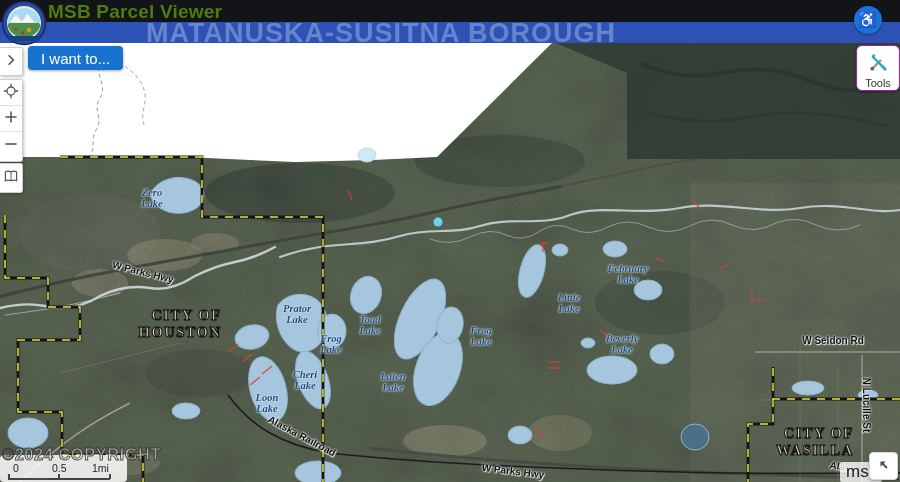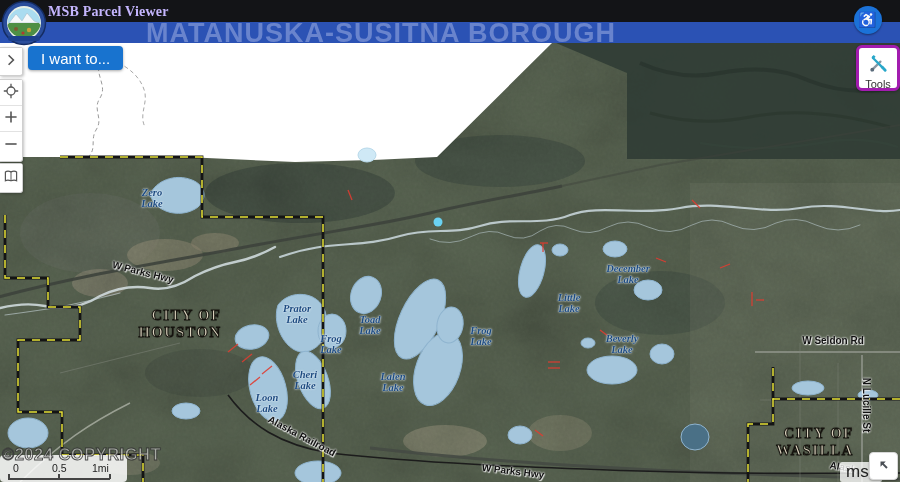--- a/index.html
+++ b/index.html
@@ -1,40 +1,40 @@
 <!DOCTYPE html>
 <html><head>
 <meta charset="utf-8">
 <style>
   html,body{margin:0;padding:0;background:#222;}
   .stage{position:relative;width:900px;height:482px;overflow:hidden;font-family:"Liberation Sans",sans-serif;background:#fff;}
 
   
   .topbar{position:absolute;left:0;top:0;width:900px;height:22px;background:#131417;z-index:30;}
-  .apptitle{position:absolute;left:48px;top:1px;color:#c4b5fd;font-size:14px;font-weight:700;letter-spacing:.2px;line-height:21px;white-space:nowrap;font-family:Liberation Serif, serif;}
+  .apptitle{position:absolute;left:48px;top:1px;color:#4d7c0f;font-size:19px;font-weight:700;letter-spacing:.2px;line-height:21px;white-space:nowrap;}
   .subbar{position:absolute;left:0;top:22px;width:900px;height:21px;background:#2b52b4;z-index:29;overflow:hidden;}
   .banner-watermark{position:absolute;left:146px;top:-4px;font-size:27px;font-weight:700;letter-spacing:1px;color:#7e95d6;opacity:.75;white-space:nowrap;}
   .logo{position:absolute;left:1px;top:0;z-index:35;}
   .a11y-btn{position:absolute;left:854px;top:6px;width:28px;height:28px;border-radius:50%;background:#1b72d8;z-index:36;border:none;color:#fff;font-size:15px;line-height:28px;text-align:center;padding:0;cursor:pointer;box-shadow:0 1px 2px rgba(0,0,0,.4);}
 
   
   .map{position:absolute;left:0;top:43px;width:900px;height:439px;overflow:hidden;background:#fff;cursor:crosshair;}
   .map svg.base{position:absolute;left:0;top:0;}
   #labels{position:absolute;left:0;top:0;width:900px;height:439px;z-index:5;pointer-events:none;}
 
   .lake-label{position:absolute;transform:translate(-50%,-50%);font:italic 700 10.5px "Liberation Serif",serif;color:#1c4a80;line-height:11px;text-align:center;white-space:nowrap;text-shadow:0 0 2px rgba(225,238,248,.95),0 0 1px rgba(255,255,255,.8),0 0 3px rgba(210,230,242,.7);}
   .city-label{position:absolute;transform:translate(-50%,-50%);font:700 14.5px "Liberation Serif",serif;letter-spacing:1.5px;color:#d8d0bc;-webkit-text-stroke:1px #15130e;text-align:right;line-height:17px;white-space:nowrap;text-shadow:0 0 2px rgba(0,0,0,.55);}
   .road-label{position:absolute;font:700 10px "Liberation Sans",sans-serif;color:#111;white-space:nowrap;text-shadow:0 0 2px #eee,0 0 2px #eee,1px 1px 1px rgba(255,255,255,.85);}
 
   
   .iwt-btn{position:absolute;left:28px;top:3px;height:24px;padding:0 13px;background:#1873cf;color:#fff;border:none;border-radius:4px;font-size:15px;font-family:"Liberation Sans",sans-serif;z-index:20;cursor:pointer;box-shadow:0 1px 3px rgba(0,0,0,.35);}
   .ltb{position:absolute;left:0;width:22px;background:#fff;border:1px solid #cfcfcf;border-left:none;border-radius:0 3px 3px 0;z-index:20;box-shadow:1px 1px 3px rgba(0,0,0,.25);}
   .ltb button{display:block;width:100%;height:26px;background:#fff;border:none;border-bottom:1px solid #e2e2e2;padding:0;cursor:pointer;}
   .ltb button:last-child{border-bottom:none;}
-  .tools-btn{position:absolute;left:856px;top:2px;width:44px;height:46px;background:#fff;border:3px solid #a21caf;border-radius:6px;z-index:20;text-align:center;cursor:pointer;box-shadow:0 1px 3px rgba(0,0,0,.3);padding:0;}
+  .tools-btn{position:absolute;left:856px;top:2px;width:44px;height:46px;background:#fff;border:1px solid #a21caf;border-radius:6px;z-index:20;text-align:center;cursor:pointer;box-shadow:0 1px 3px rgba(0,0,0,.3);padding:0;}
   .tools-btn .lbl{display:block;font-size:11px;color:#333;margin-top:1px;font-family:"Liberation Sans",sans-serif;}
 
   .scalebar{position:absolute;left:0;top:412px;width:127px;height:27px;background:rgba(255,255,255,.85);border-radius:4px;z-index:8;}
   .scalebar .t{position:absolute;top:7px;font-size:10.5px;color:#222;}
   .scalebar .line{position:absolute;left:8px;top:23px;width:102px;height:1.5px;background:#444;}
   .scalebar .tick{position:absolute;top:19px;width:1.5px;height:5px;background:#444;}
   .copyright{position:absolute;left:2px;top:402px;z-index:9;font:700 16.5px "Liberation Sans",sans-serif;letter-spacing:.5px;color:rgba(235,235,235,.55);-webkit-text-stroke:.9px rgba(45,45,45,.85);white-space:nowrap;pointer-events:none;}
 
   .attrib-chip{position:absolute;left:840px;top:419px;width:36px;height:20px;background:rgba(255,255,255,.78);border-radius:2px;z-index:7;font-size:17px;color:#222;line-height:20px;padding-left:6px;}
   .collapse-btn{position:absolute;left:869px;top:409px;width:29px;height:28px;background:#fff;border:1px solid #d8d8d8;border-radius:4px;z-index:8;cursor:pointer;box-shadow:0 1px 2px rgba(0,0,0,.3);padding:0;}
@@ -237,21 +237,21 @@
         </div>
         <div class="lake-label" style="left: 481px; top: 293px; transform: translate(-50%, -50%);">
           <div>Frog</div>
           <div>Lake</div>
         </div>
         <div class="lake-label" style="left: 532px; top: 260px; transform: translate(-50%, -50%); margin-left: 37px;">
           <div>Little</div>
           <div>Lake</div>
         </div>
         <div class="lake-label" style="left: 628px; top: 231px; transform: translate(-50%, -50%);">
-          <div>December</div>
+          <div>February</div>
           <div>Lake</div>
         </div>
         <div class="lake-label" style="left: 622px; top: 301px; transform: translate(-50%, -50%);">
           <div>Beverly</div>
           <div>Lake</div>
         </div>
         <div class="city-label" style="left: 180px; top: 281px; transform: translate(-50%, -50%);">
           <div>CITY OF</div>
           <div>HOUSTON</div>
         </div>

